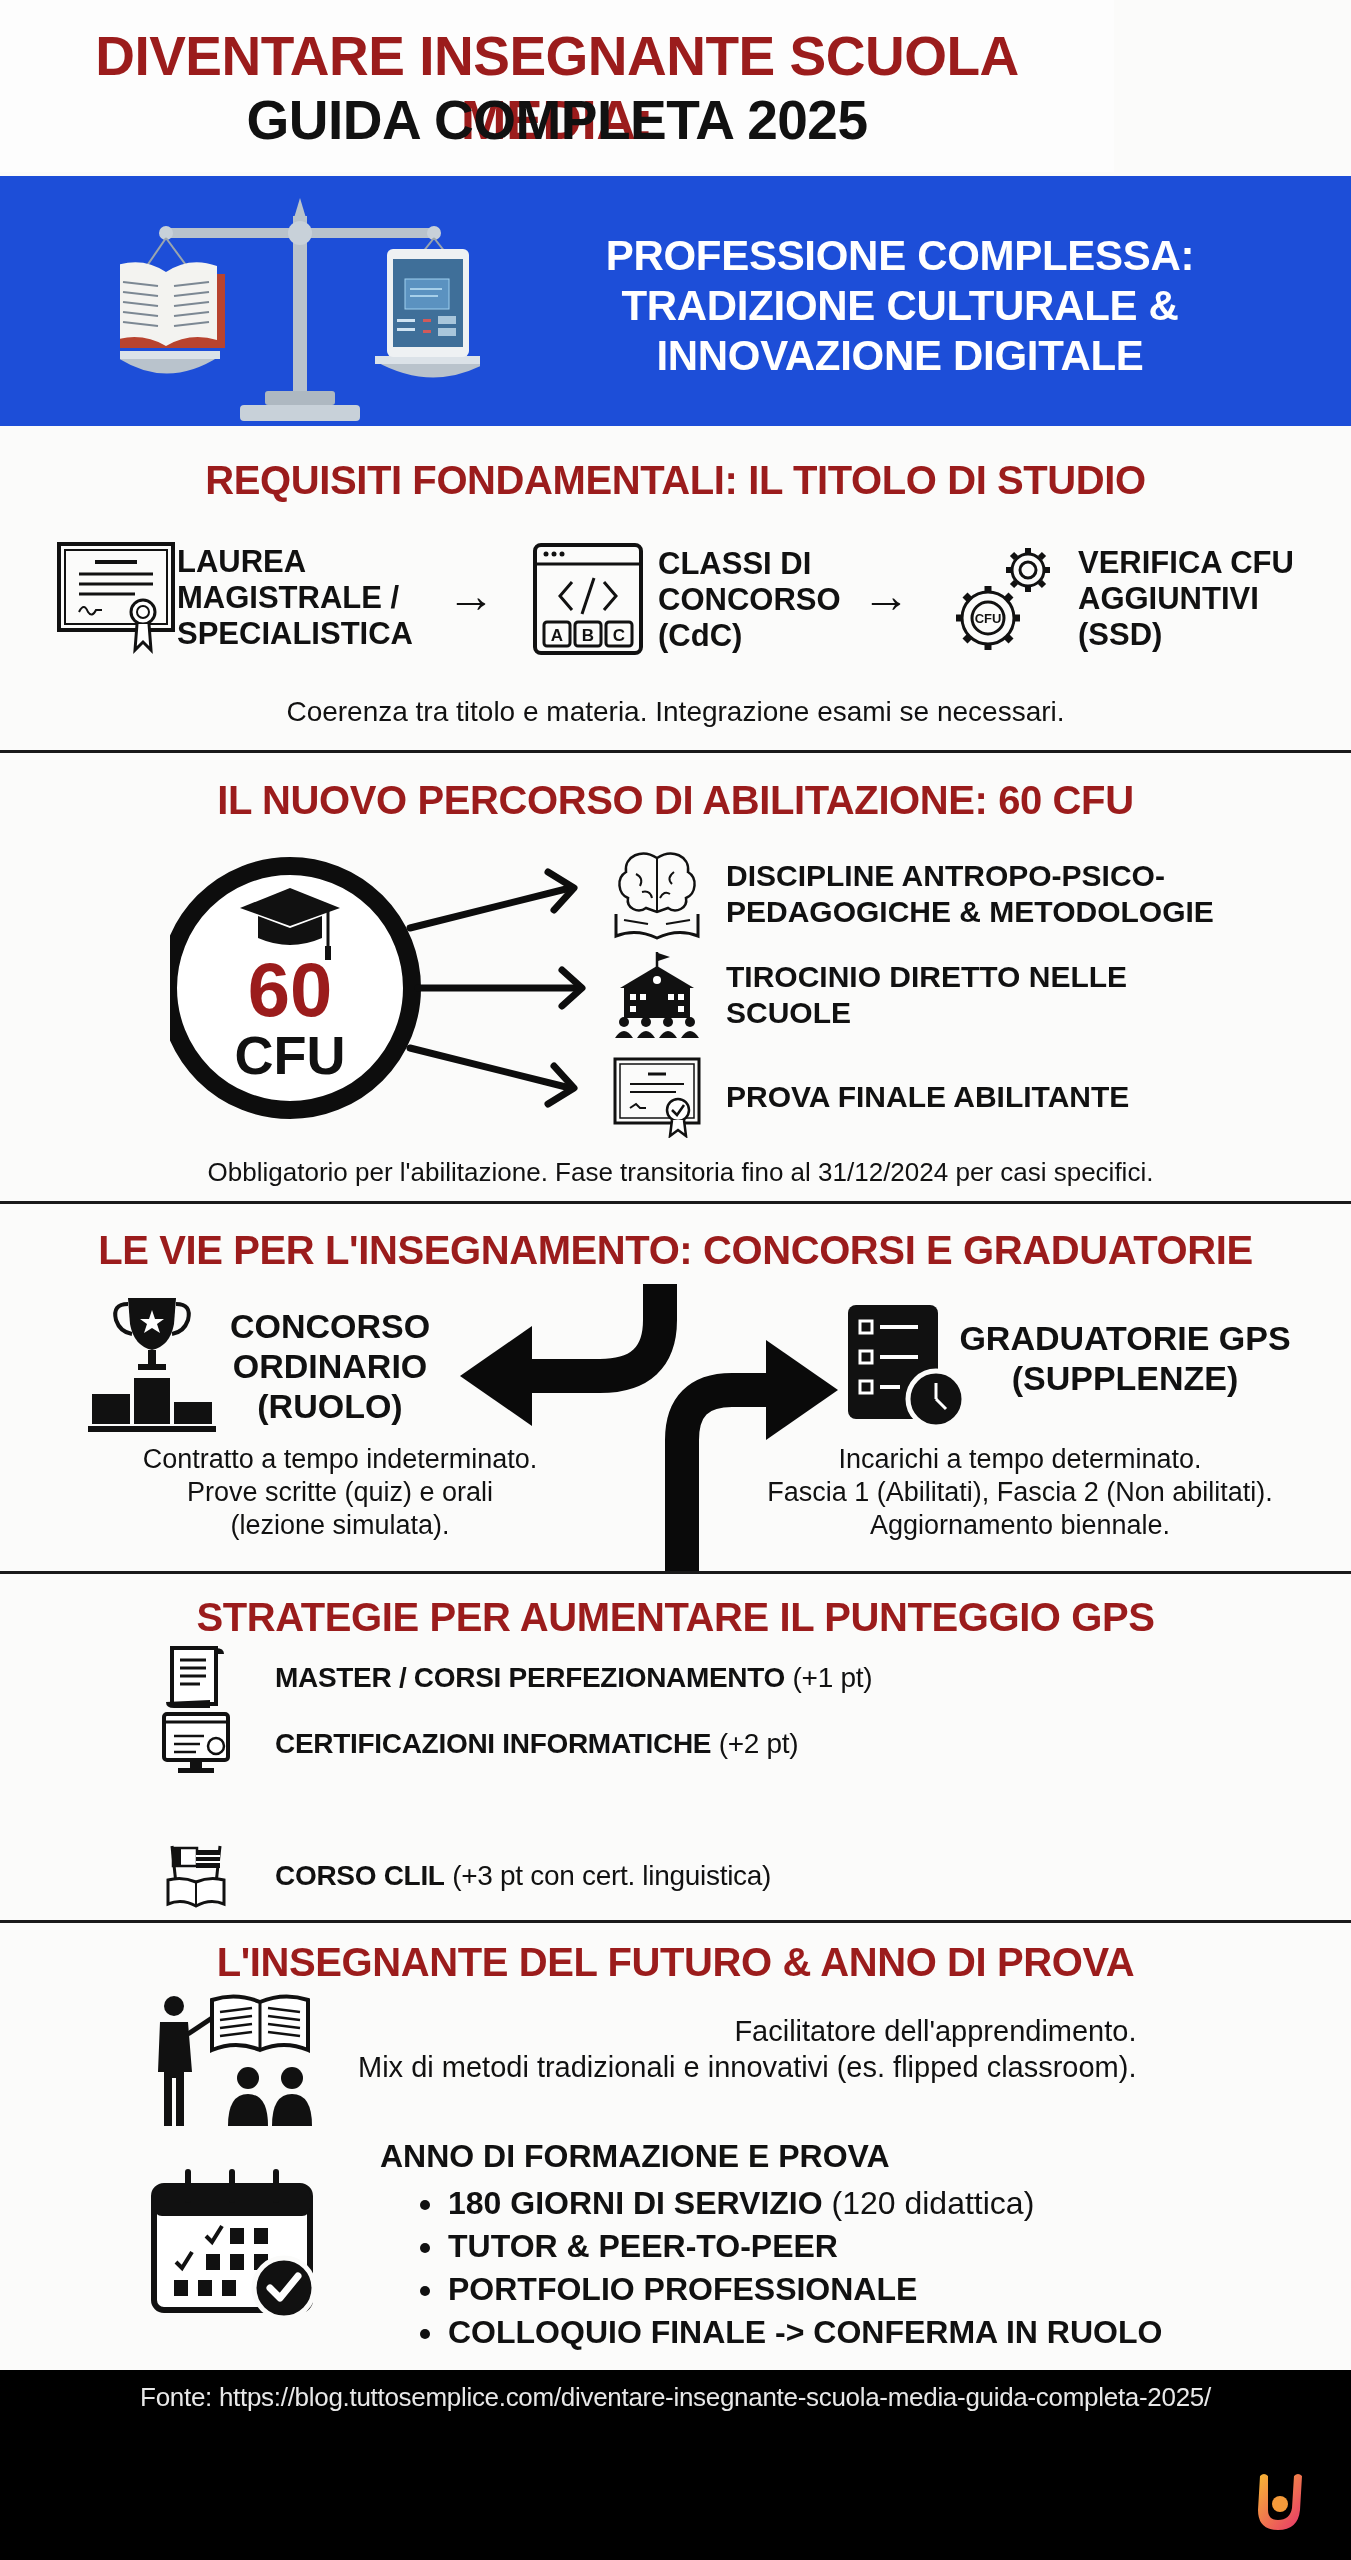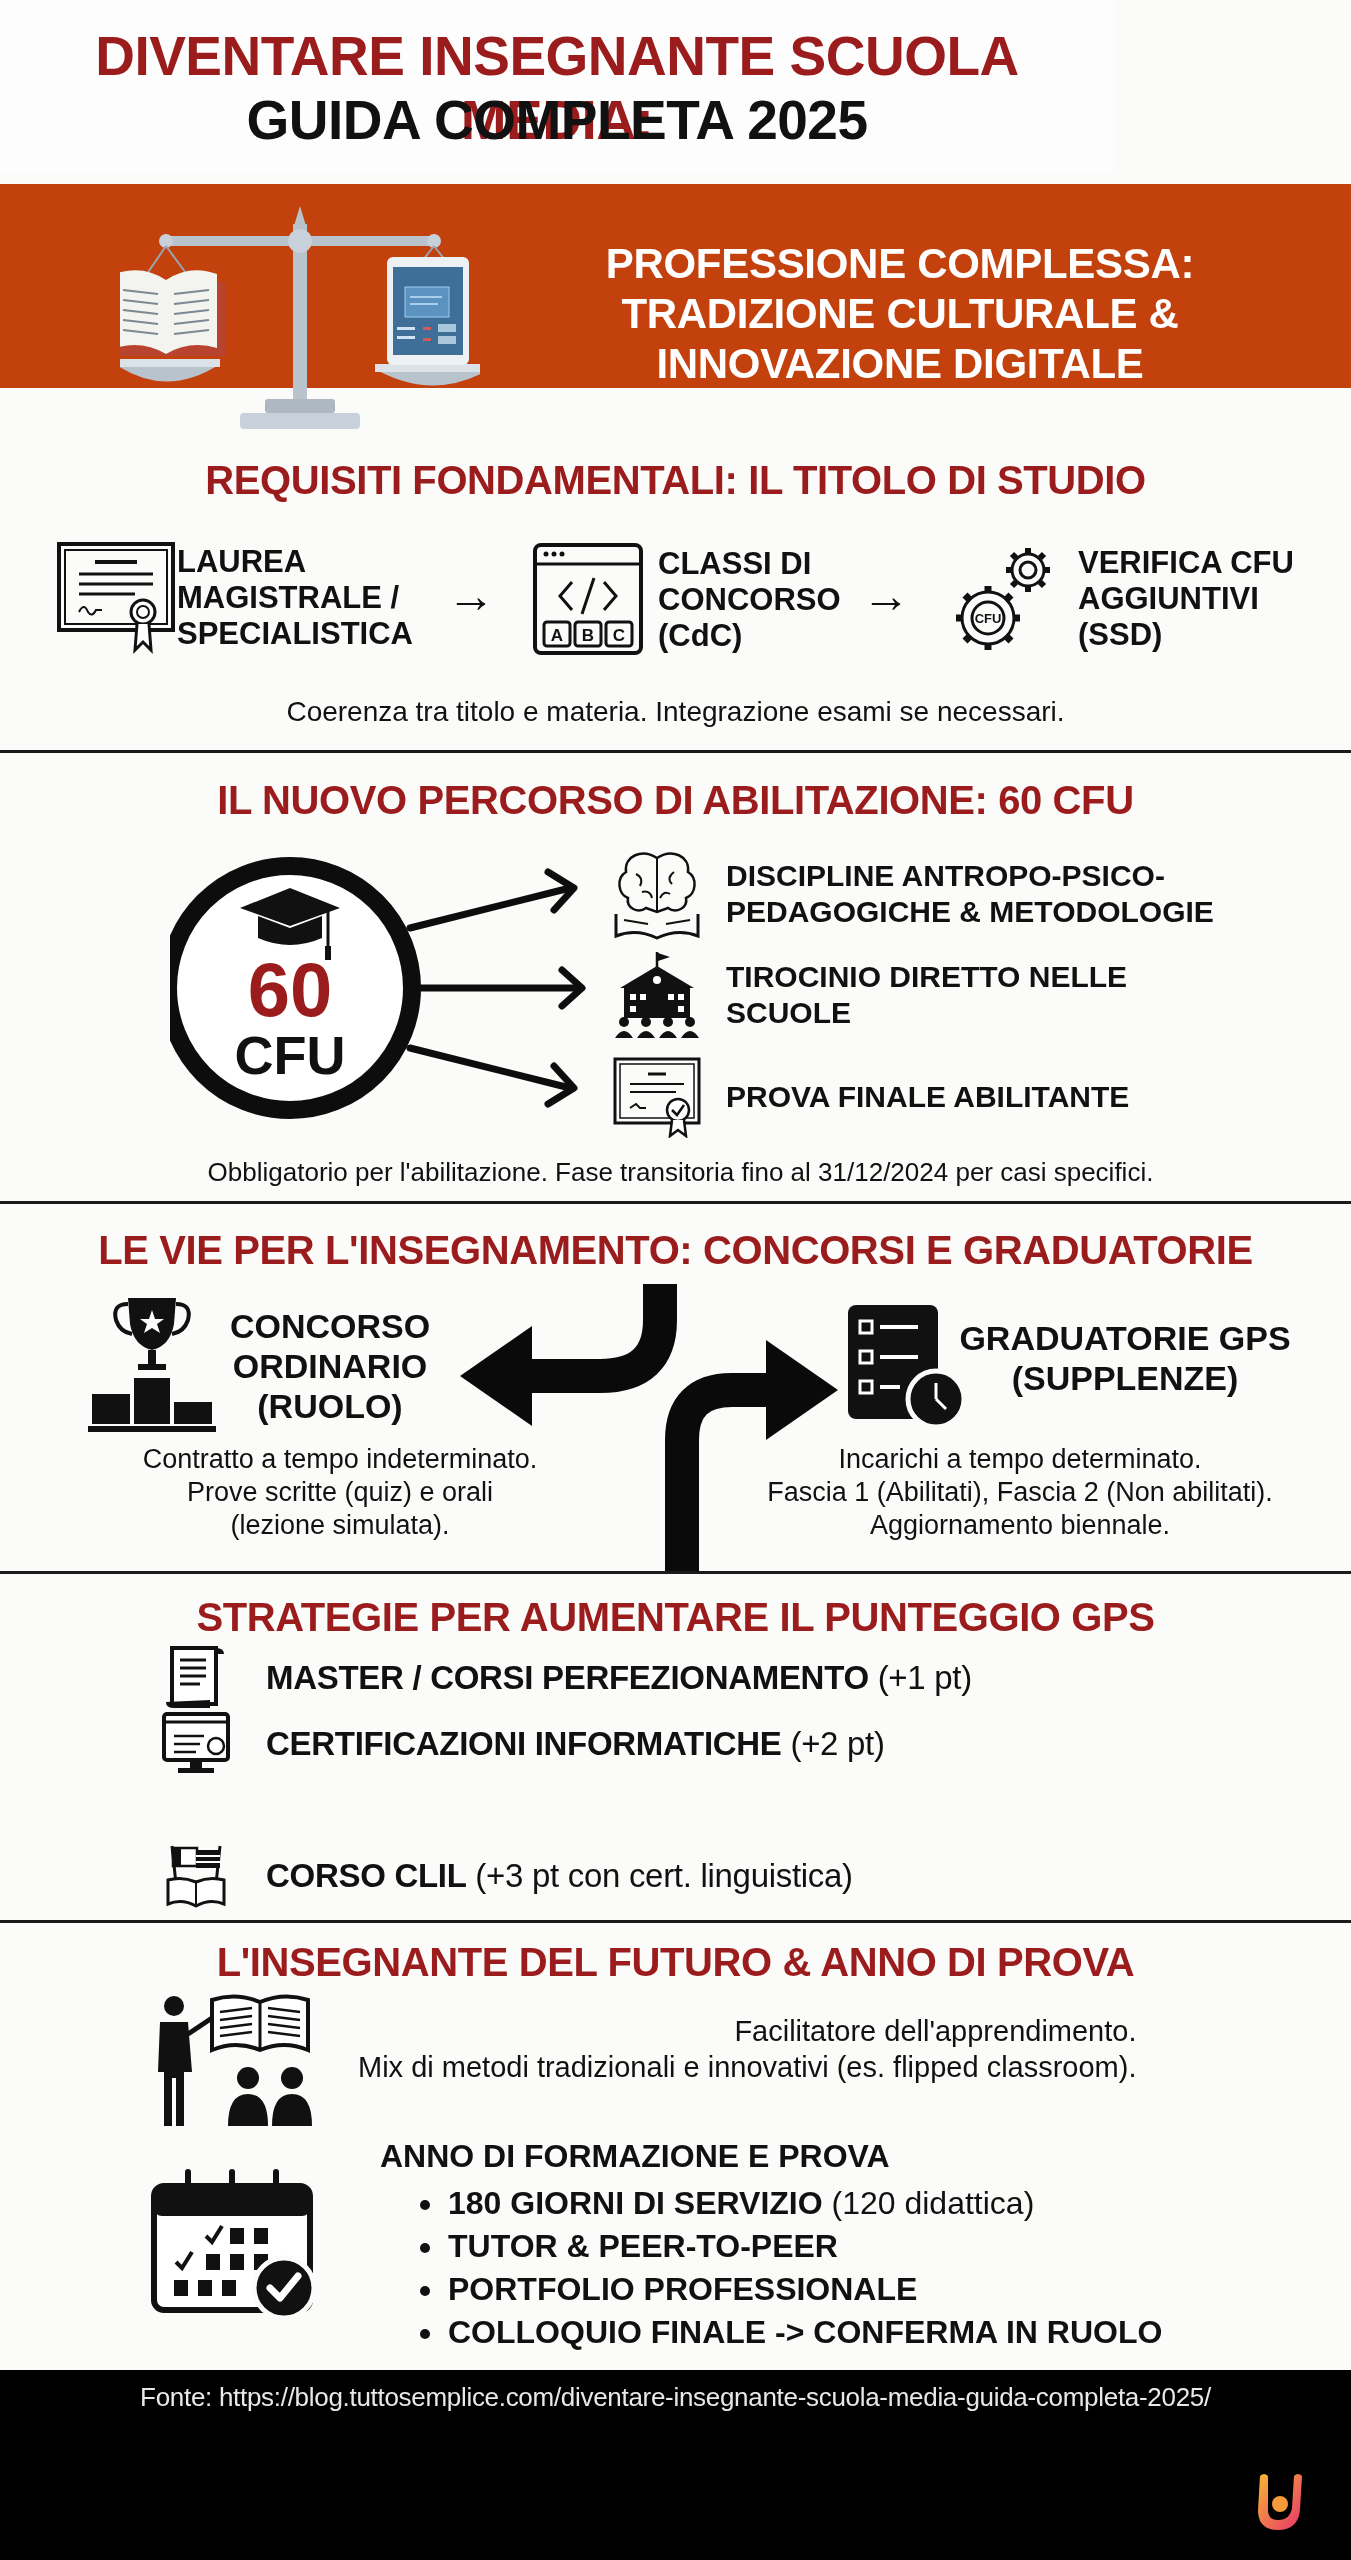--- a/index.html
+++ b/index.html
@@ -6,21 +6,21 @@
   html, body { width: 1351px; background: #fbfbfa; }
   body { font-family: "Liberation Sans", "DejaVu Sans", sans-serif; color: #111; }
   .page { width: 1351px; height: 2560px; position: relative; overflow: hidden; background: #fbfbfa; }
 
   
   .hdr { position: absolute; left: 0; top: 0; width: 1114px; height: 172px; text-align: center; background: #fdfdfd; }
   .hdr .l1 { position: absolute; top: 24px; left: 0; width: 100%; font-size: 55px; font-weight: 700; color: #9b1c1c; letter-spacing: -0.5px; }
   .hdr .l2 { position: absolute; top: 88px; left: 0; width: 100%; font-size: 55px; font-weight: 700; color: #111; letter-spacing: -0.5px; }
 
   
-  .banner { position: absolute; left: 0; top: 184px; width: 1351px; height: 204px; background: #c2410c; }
+  .banner { position: absolute; left: 0; top: 176px; width: 1351px; height: 250px; background: #1d4ed8; }
   .banner .txt { position: absolute; left: 520px; top: 55px; width: 760px; text-align: center; color: #fff; font-size: 42px; font-weight: 700; line-height: 50px; letter-spacing: -0.3px; }
   .banner svg { position: absolute; left: 120px; top: 10px; }
 
   .divider { position: absolute; left: 0; width: 1351px; height: 3px; background: #1a1a1a; }
 
   .sec-title { position: absolute; left: 0; width: 1351px; text-align: center; font-size: 40px; font-weight: 700; color: #9b1c1c; letter-spacing: -0.4px; }
 
   
   .req-item { position: absolute; display: flex; align-items: center; }
   .req-label { font-size: 31px; font-weight: 700; line-height: 36px; color: #111; }
@@ -30,21 +30,21 @@
   
   .cfu-item { position: absolute; display: flex; align-items: center; }
   .cfu-label { font-size: 30px; font-weight: 700; line-height: 36px; color: #111; margin-left: 24px; }
 
   
   .path-title { position: absolute; font-size: 34px; font-weight: 700; line-height: 40px; text-align: center; color: #111; }
   .path-desc { position: absolute; font-size: 27px; line-height: 33px; text-align: center; color: #111; }
 
   
   .gps-row { position: absolute; left: 160px; display: flex; align-items: center; }
-  .gps-row .t { font-size: 33px; color: #111; margin-left: 34px; letter-spacing: -0.3px; }
+  .gps-row .t { font-size: 28px; color: #111; margin-left: 43px; letter-spacing: -0.3px; }
   .gps-row .t b { font-weight: 700; }
 
   
   .fut-text { position: absolute; left: 358px; top: 2013px; font-size: 29px; line-height: 36px; color: #111; text-align: right; }
   .prova-title { position: absolute; left: 380px; top: 2138px; font-size: 32px; font-weight: 700; color: #111; }
   .prova-list { position: absolute; left: 420px; top: 2182px; list-style: none; }
   .prova-list li { font-size: 32px; line-height: 43px; color: #111; position: relative; padding-left: 28px; }
   .prova-list li::before { content: ""; position: absolute; left: 0; top: 18px; width: 10px; height: 10px; border-radius: 50%; background: #111; }
   .prova-list li b { font-weight: 700; }
 

